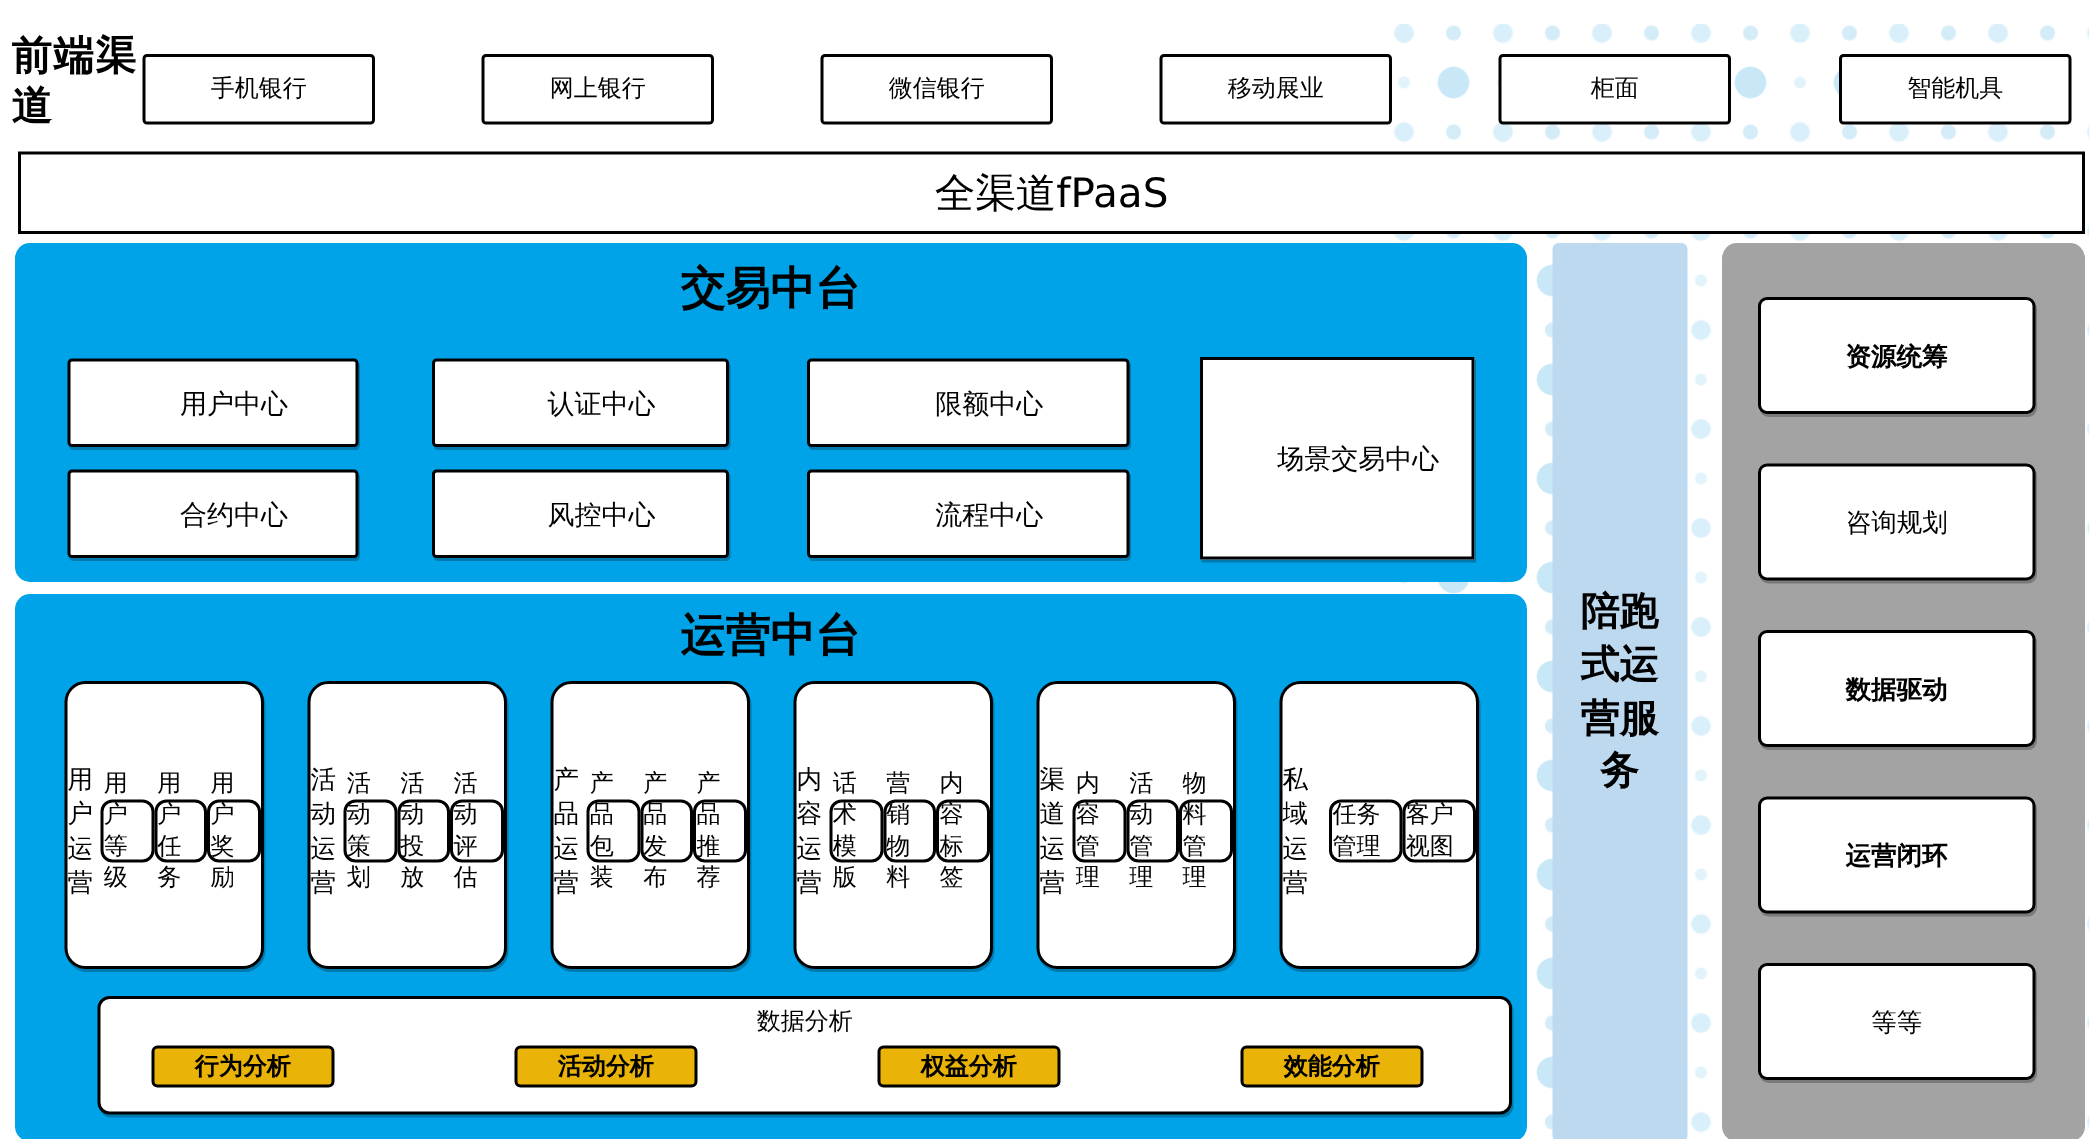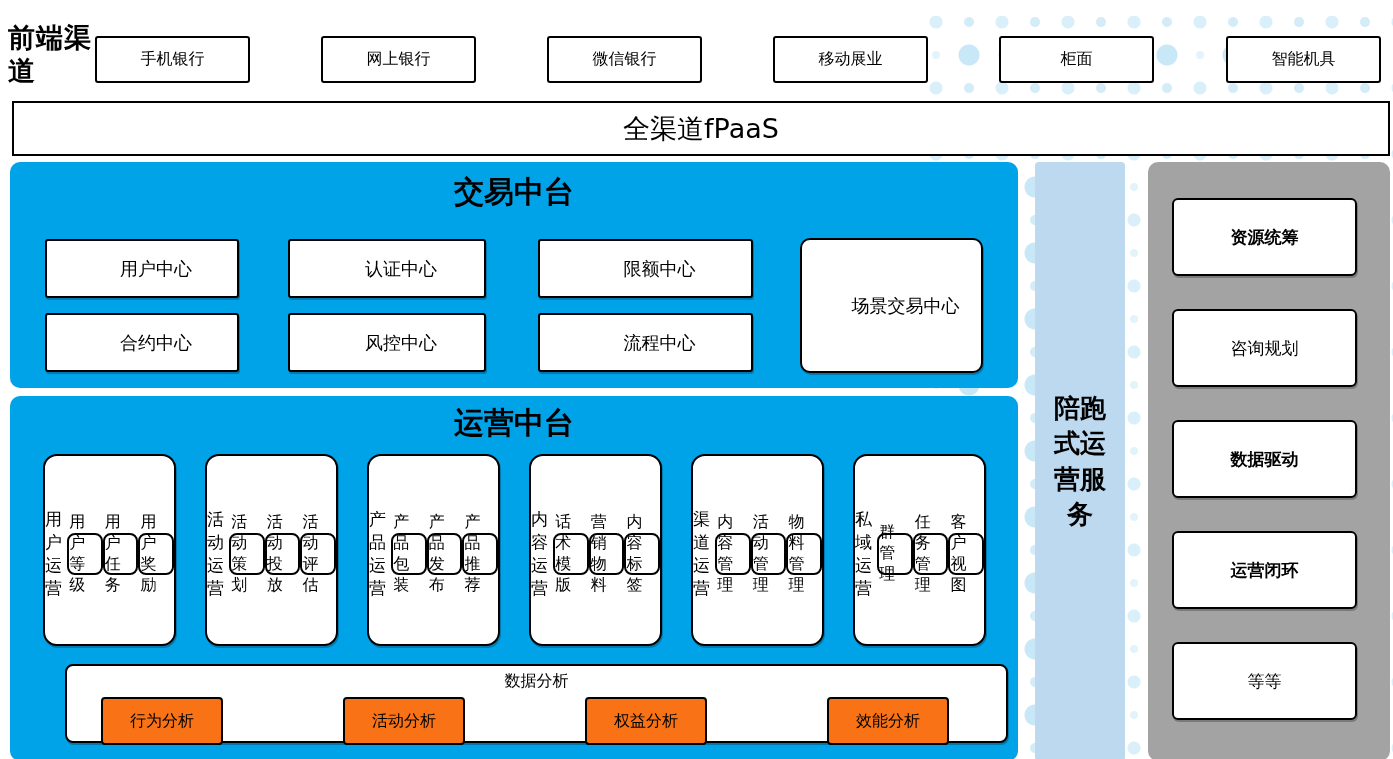--- a/index.html
+++ b/index.html
@@ -48,21 +48,21 @@
     font-family:Liberation Serif, serif;
     font-weight:bold; font-size:30px;
   }
   
   .tbox {
     position:absolute; background:#fff; border:2px solid #000; border-radius:3px;
     display:flex; align-items:center; justify-content:center; font-size:18px;
     box-shadow:1px 2px 0 rgba(0,0,0,.25);
     padding-left:28px;
   }
-  .scene { border-radius:10px; }
+  .scene { border-radius:0; }
   
   .group {
     position:absolute; top:58px; width:133px; height:192px;
     background:#fff; border:2px solid #000; border-radius:14px;
     box-shadow:1px 2px 0 rgba(0,0,0,.25);
     display:flex; align-items:center;
   }
   .group-title { margin-top:7px; font-size:17px; }
   .gitem {
     width:101px; height:42px; margin-top:7px;
@@ -70,23 +70,23 @@
     display:flex; align-items:center; justify-content:center; font-size:16px;
   }
   
   .analysis {
     position:absolute; left:55px; top:268px; width:943px; height:79px;
     background:#fff; border:2px solid #000; border-radius:8px;
     box-shadow:1px 2px 0 rgba(0,0,0,.25);
   }
   .analysis-title { position:absolute; top:5px; width:100%; text-align:center; font-size:16px; }
   .abox {
-    position:absolute; top:31px; width:122px; height:48px;
-    background:#f97316; border:2px solid #000; border-radius:4px;
-    display:flex; align-items:center; justify-content:center; font-size:16px;
+    position:absolute; top:31px; width:122px; height:28px;
+    background:#eab308; border:2px solid #000; border-radius:4px;
+    display:flex; align-items:center; justify-content:center; font-size:16px;font-weight:bold;
   }
   
   .sidebar {
     position:absolute; left:1035px; top:146px; width:90px; height:599px;
     background:#bdd9f0; border-radius:4px;
     display:flex; align-items:center; justify-content:center;font-weight:bold;
   }
   .sidebar-text {
     width:56px; font-size:26px; line-height:1.35; text-align:center;
     word-break:break-all;
@@ -160,21 +160,20 @@
       <div class="gitem">内容标签</div>
     </div>
     <div class="group" style="left:681px">
       <div class="group-title">渠道运营</div>
       <div class="gitem">内容管理</div>
       <div class="gitem">活动管理</div>
       <div class="gitem">物料管理</div>
     </div>
     <div class="group" style="left:843px">
       <div class="group-title">私域运营</div>
-      <div class="gitem">群管理</div>
       <div class="gitem">任务管理</div>
       <div class="gitem">客户视图</div>
     </div>
 
     <div class="analysis">
       <div class="analysis-title">数据分析</div>
       <div class="abox" style="left:34px">行为分析</div>
       <div class="abox" style="left:276px">活动分析</div>
       <div class="abox" style="left:518px">权益分析</div>
       <div class="abox" style="left:760px">效能分析</div>

